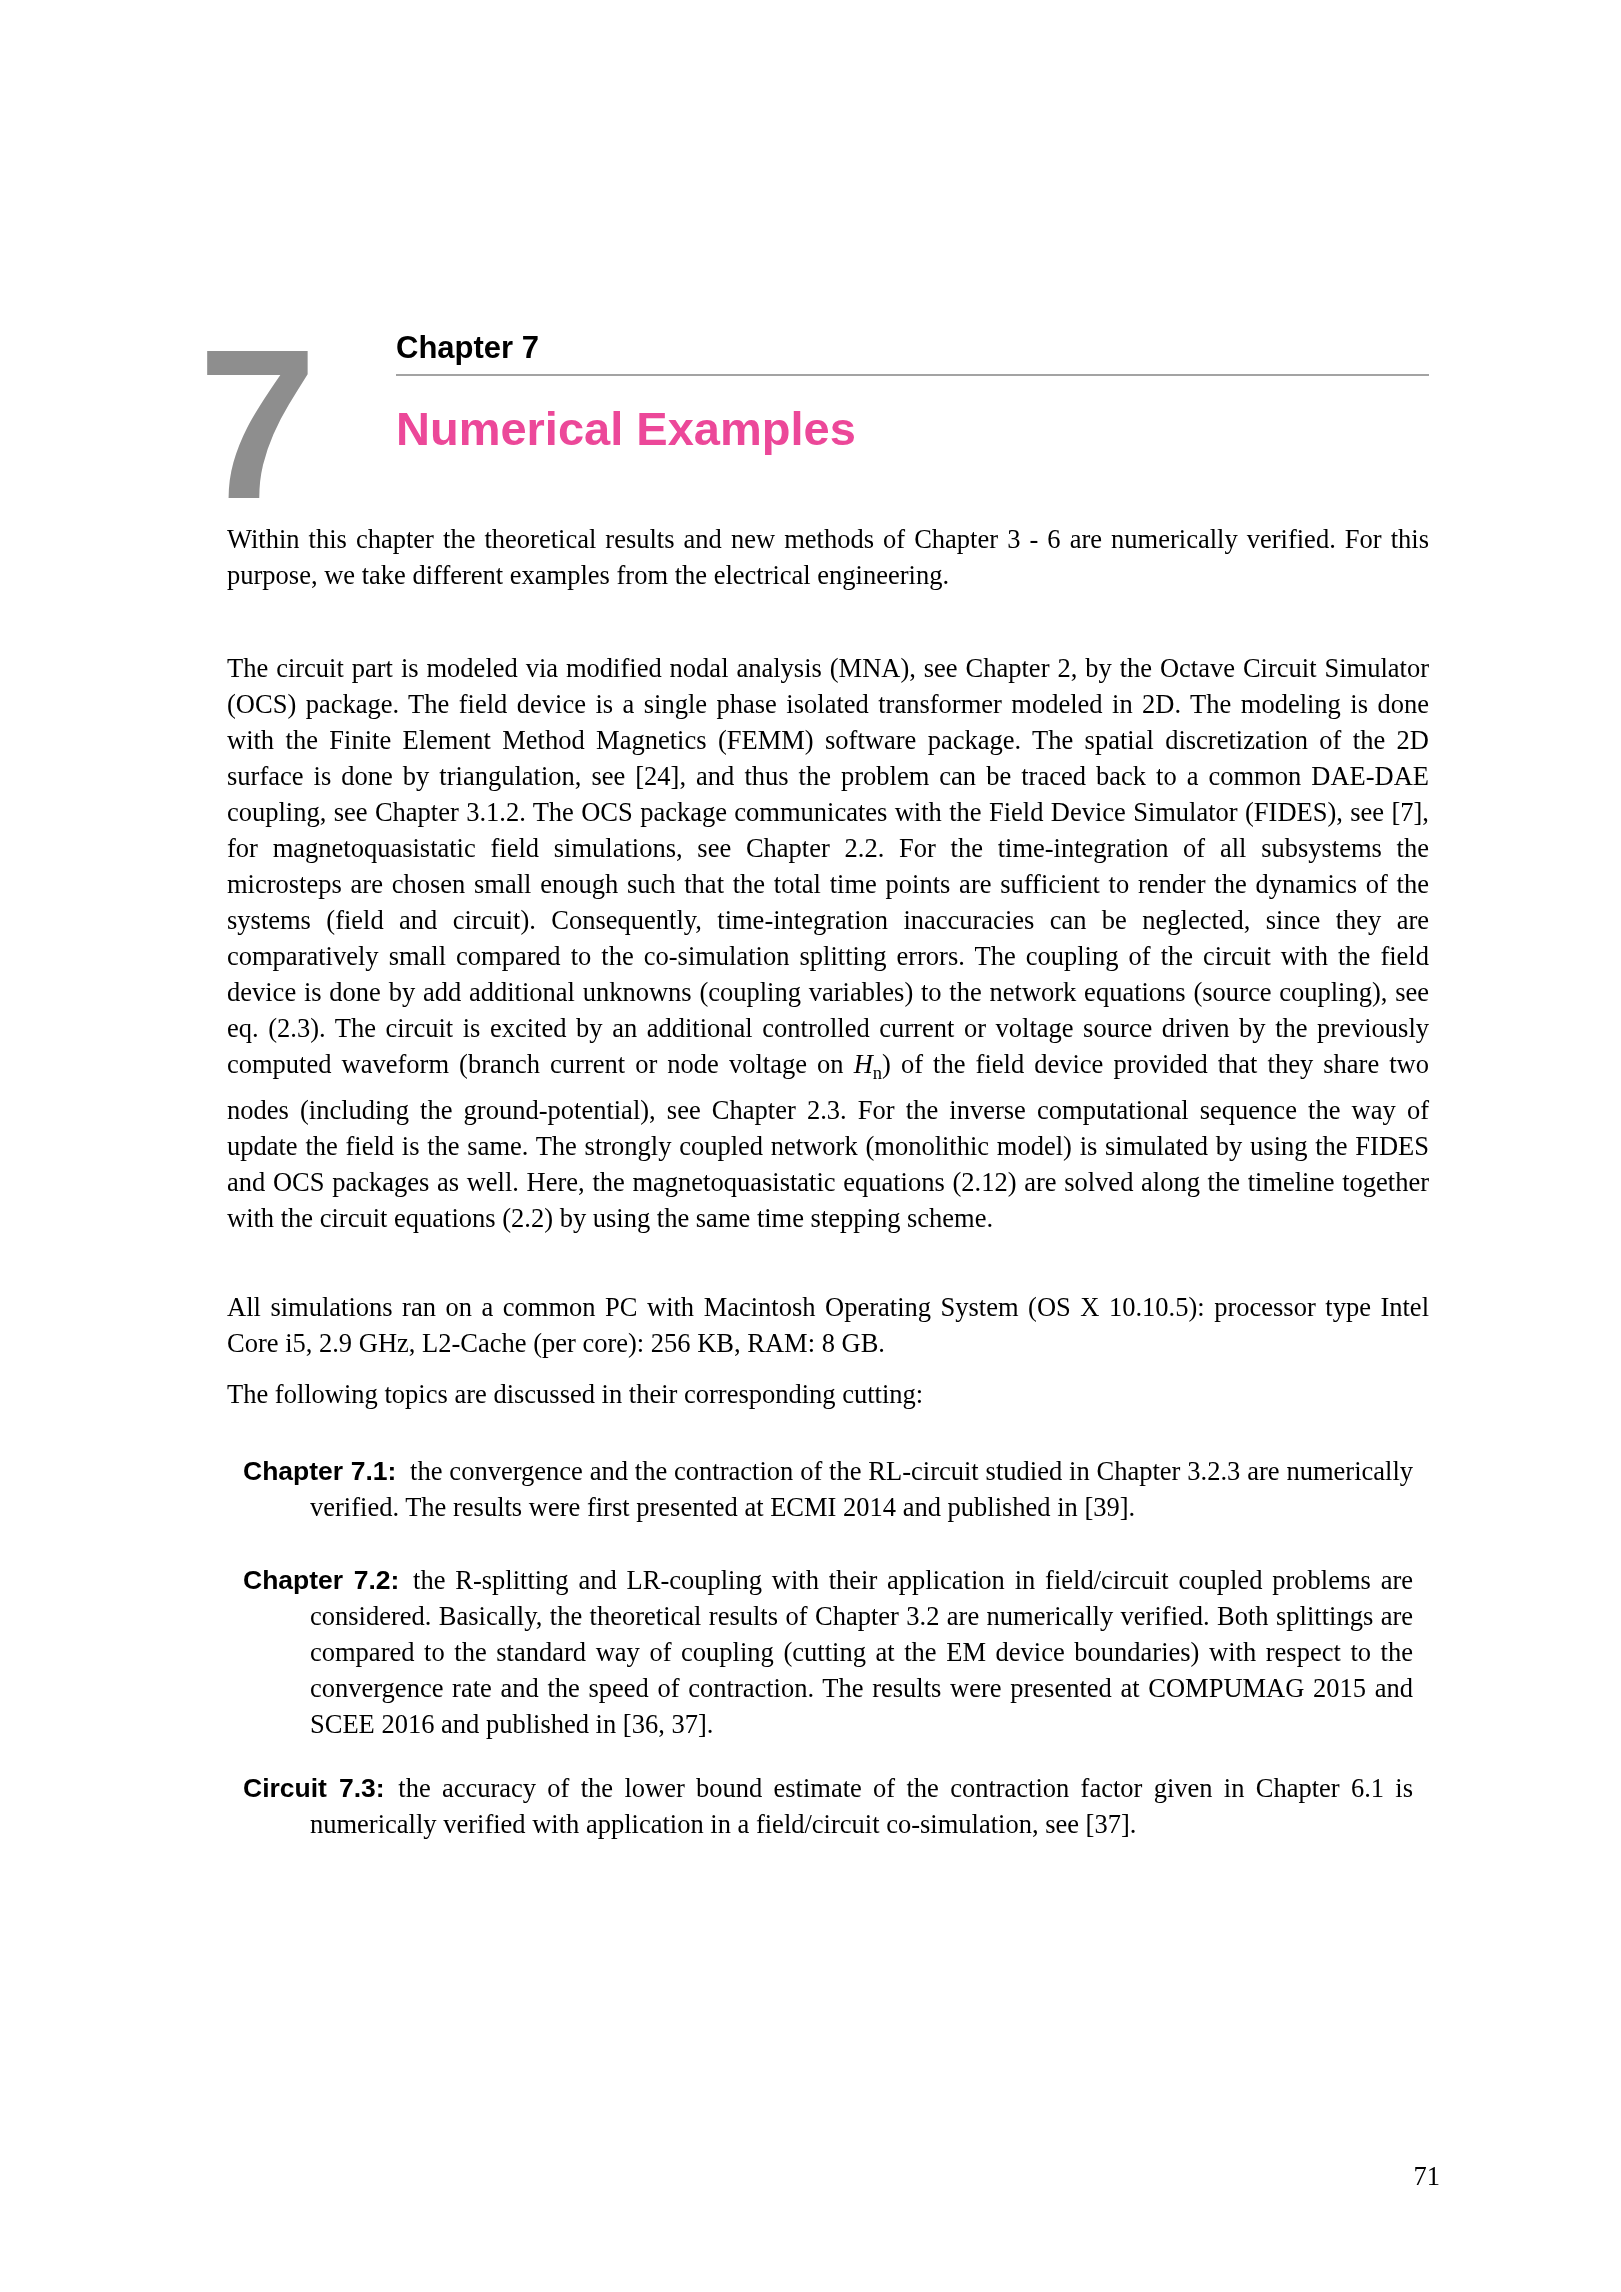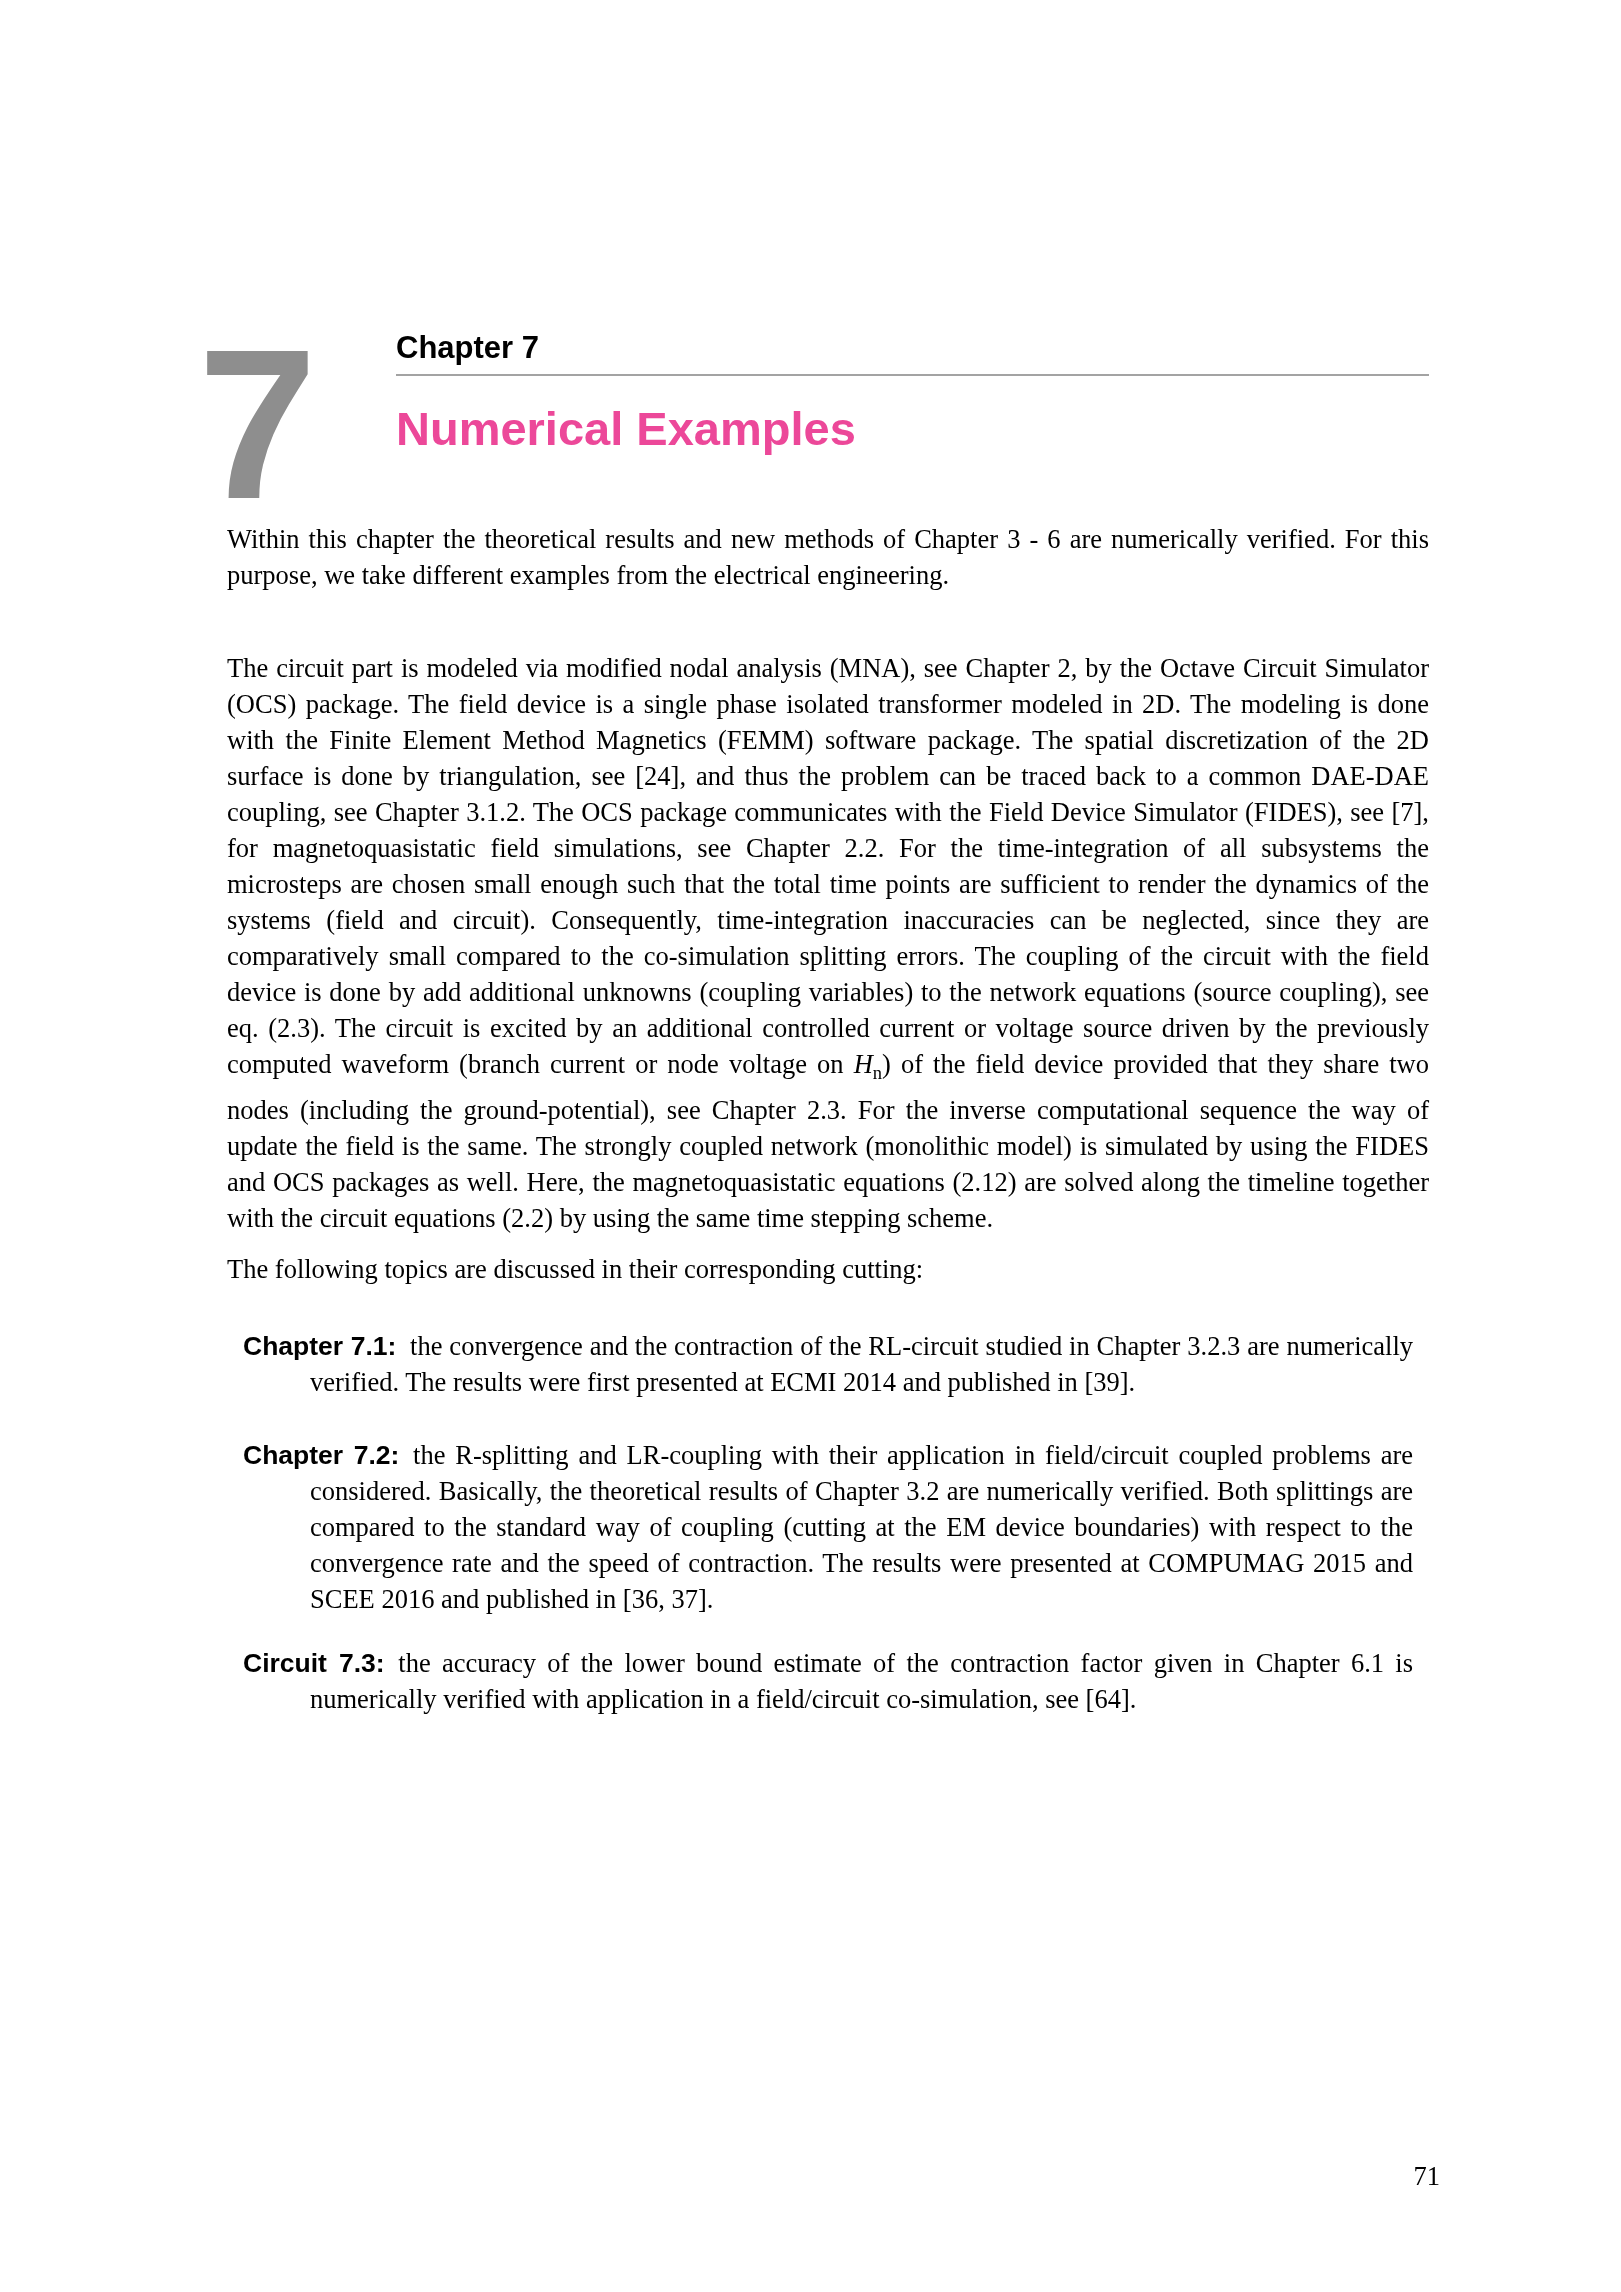--- a/index.html
+++ b/index.html
@@ -116,26 +116,27 @@
       <div class="chapter-eyebrow">Chapter 7</div>
       <div class="chapter-rule"></div>
       <h1 class="chapter-title">Numerical Examples</h1>
     </div>
 
     <p class="para intro-para">Within this chapter the theoretical results and new methods of Chapter 3 - 6 are numerically verified. For this purpose, we take different examples from the electrical engineering.</p>
 
 
     <p class="para main-para"><span>The circuit part is modeled via modified nodal analysis (MNA), see Chapter 2, by the Octave Circuit Simulator (OCS) package. The field device is a single phase isolated transformer modeled in 2D. The modeling is done with the Finite Element Method Magnetics (FEMM) software package. The spatial discretization of the 2D surface is done by triangulation, see [24], and thus the problem can be traced back to a common DAE-DAE coupling, see Chapter 3.1.2. The OCS package communicates with the Field Device Simulator (FIDES), see [7], for magnetoquasistatic field simulations, see Chapter 2.2. For the time-integration of all subsystems the microsteps are chosen small enough such that the total time points are sufficient to render the dynamics of the systems (field and circuit). Consequently, time-integration inaccuracies can be neglected, since they are comparatively small compared to the co-simulation splitting errors. The coupling of the circuit with the field device is done by add additional unknowns (coupling variables) to the network equations (source coupling), see eq. (2.3). The circuit is excited by an additional controlled current or voltage source driven by the previously computed waveform (branch current or node voltage on </span><span class="mvar">H</span><sub class="mvar-sub">n</sub><span>) of the field device provided that they share two nodes (including the ground-potential), see Chapter 2.3. For the inverse computational sequence the way of update the field is the same. The strongly coupled network (monolithic model) is simulated by using the FIDES and OCS packages as well. Here, the magnetoquasistatic equations (2.12) are solved along the timeline together with the circuit equations (2.2) by using the same time stepping scheme.</span></p>
 
+    <p class="para pc-para">All simulations ran on a common PC with Macintosh Operating System (OS X 10.10.5): processor type Intel Core i5, 2.9 GHz, L2-Cache (per core): 256 KB, RAM: 8 GB.</p>
 
     <p class="para topics-para">The following topics are discussed in their corresponding cutting:</p>
 
     <p class="chap-item chap-item-1"><span class="chap-label">Chapter 7.1:</span><span>the convergence and the contraction of the RL-circuit studied in Chapter 3.2.3 are numerically verified. The results were first presented at ECMI 2014 and published in [39].</span></p>
 
     <p class="chap-item chap-item-2"><span class="chap-label">Chapter 7.2:</span><span>the R-splitting and LR-coupling with their application in field/circuit coupled problems are considered. Basically, the theoretical results of Chapter 3.2 are numerically verified. Both splittings are compared to the standard way of coupling (cutting at the EM device boundaries) with respect to the convergence rate and the speed of contraction. The results were presented at COMPUMAG 2015 and SCEE 2016 and published in [36, 37].</span></p>
 
-    <p class="chap-item chap-item-3"><span class="chap-label">Circuit 7.3:</span><span>the accuracy of the lower bound estimate of the contraction factor given in Chapter 6.1 is numerically verified with application in a field/circuit co-simulation, see [64].</span></p>
+    <p class="chap-item chap-item-3"><span class="chap-label">Circuit 7.3:</span><span>the accuracy of the lower bound estimate of the contraction factor given in Chapter 6.1 is numerically verified with application in a field/circuit co-simulation, see [37].</span></p>
 
   </div>
 
   <div class="page-number">71</div>
 </div>
 
 
 </body></html>

